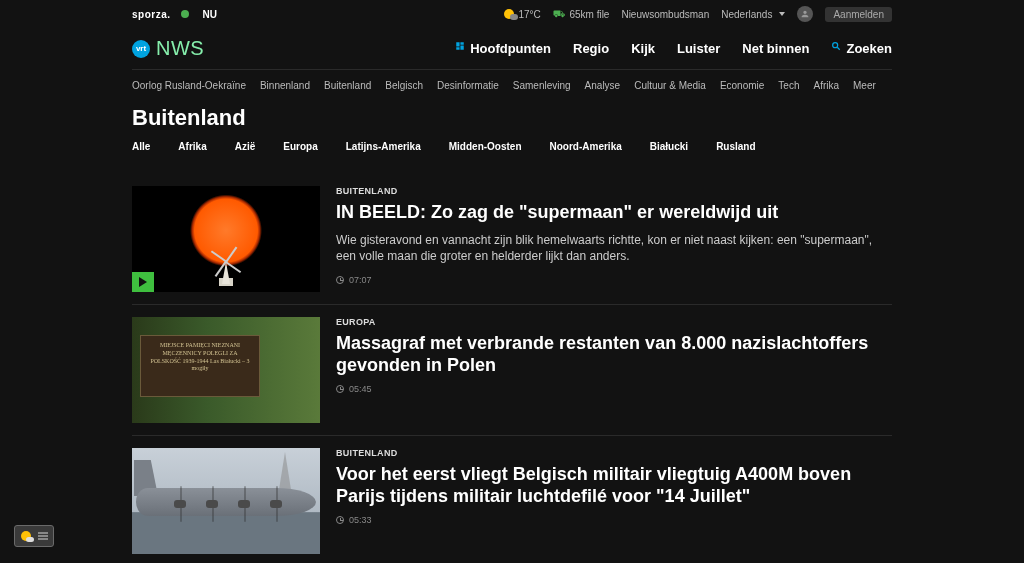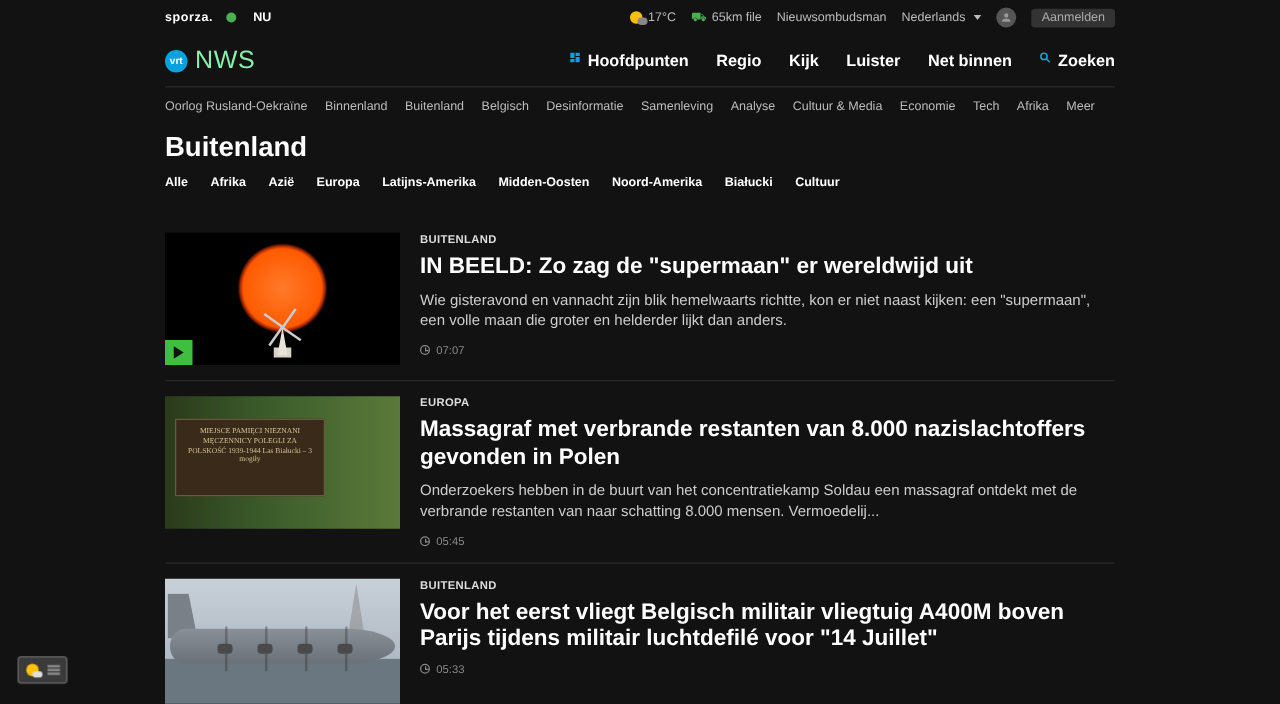--- a/index.html
+++ b/index.html
@@ -60,21 +60,21 @@
       font-size: 10px;
       color: #bbb;
       flex-wrap: wrap;
     }
     .catbar span { cursor: pointer; }
 
     
     .page-title { font-size: 22px; font-weight: 800; margin: 6px 0 10px; }
 
     
-    .filters { display: flex; gap: 18px; font-size: 10px; font-weight: 700; margin-bottom: 22px; flex-wrap:wrap; }
+    .filters { display: flex; gap: 28px; font-size: 10px; font-weight: 700; margin-bottom: 22px; flex-wrap:wrap; }
     .filters span { cursor: pointer; }
 
     
     .article {
       display: flex;
       gap: 16px;
       padding: 12px 0;
       border-bottom: 1px solid #2a2a2a;
     }
     .thumb {
@@ -276,21 +276,21 @@
 
   <div class="filters">
     <span>Alle</span>
     <span>Afrika</span>
     <span>Azië</span>
     <span>Europa</span>
     <span>Latijns-Amerika</span>
     <span>Midden-Oosten</span>
     <span>Noord-Amerika</span>
     <span>Białucki</span>
-    <span>Cultuur</span>
+    <span>Rusland</span>
   </div>
 
   <div class="article">
     <div class="thumb thumb-moon">
       <div class="mill-body"></div>
       <div class="blade b1"></div>
         <div class="blade b2"></div>
         <div class="blade b3"></div>
         <div class="blade b4"></div>
       <div class="play-badge"></div>
@@ -310,21 +310,20 @@
     <div class="thumb thumb-forest">
       <div class="plaque">MIEJSCE PAMIĘCI
 NIEZNANI MĘCZENNICY
 POLEGLI ZA POLSKOŚĆ
 1939-1944
 Las Białucki – 3 mogiły</div>
     </div>
     <div class="art-body">
       <div class="kicker">EUROPA</div>
       <h2 class="headline">Massagraf met verbrande restanten van 8.000 nazislachtoffers gevonden in Polen</h2>
-      <p class="dek">Onderzoekers hebben in de buurt van het concentratiekamp Soldau een massagraf ontdekt met de verbrande restanten van naar schatting 8.000 mensen. Vermoedelij...</p>
       <div class="meta">
         <span class="clock"></span>
         <span>05:45</span>
       </div>
     </div>
   </div>
 
   <div class="article">
     <div class="thumb thumb-plane">
       <div class="spire"></div>

